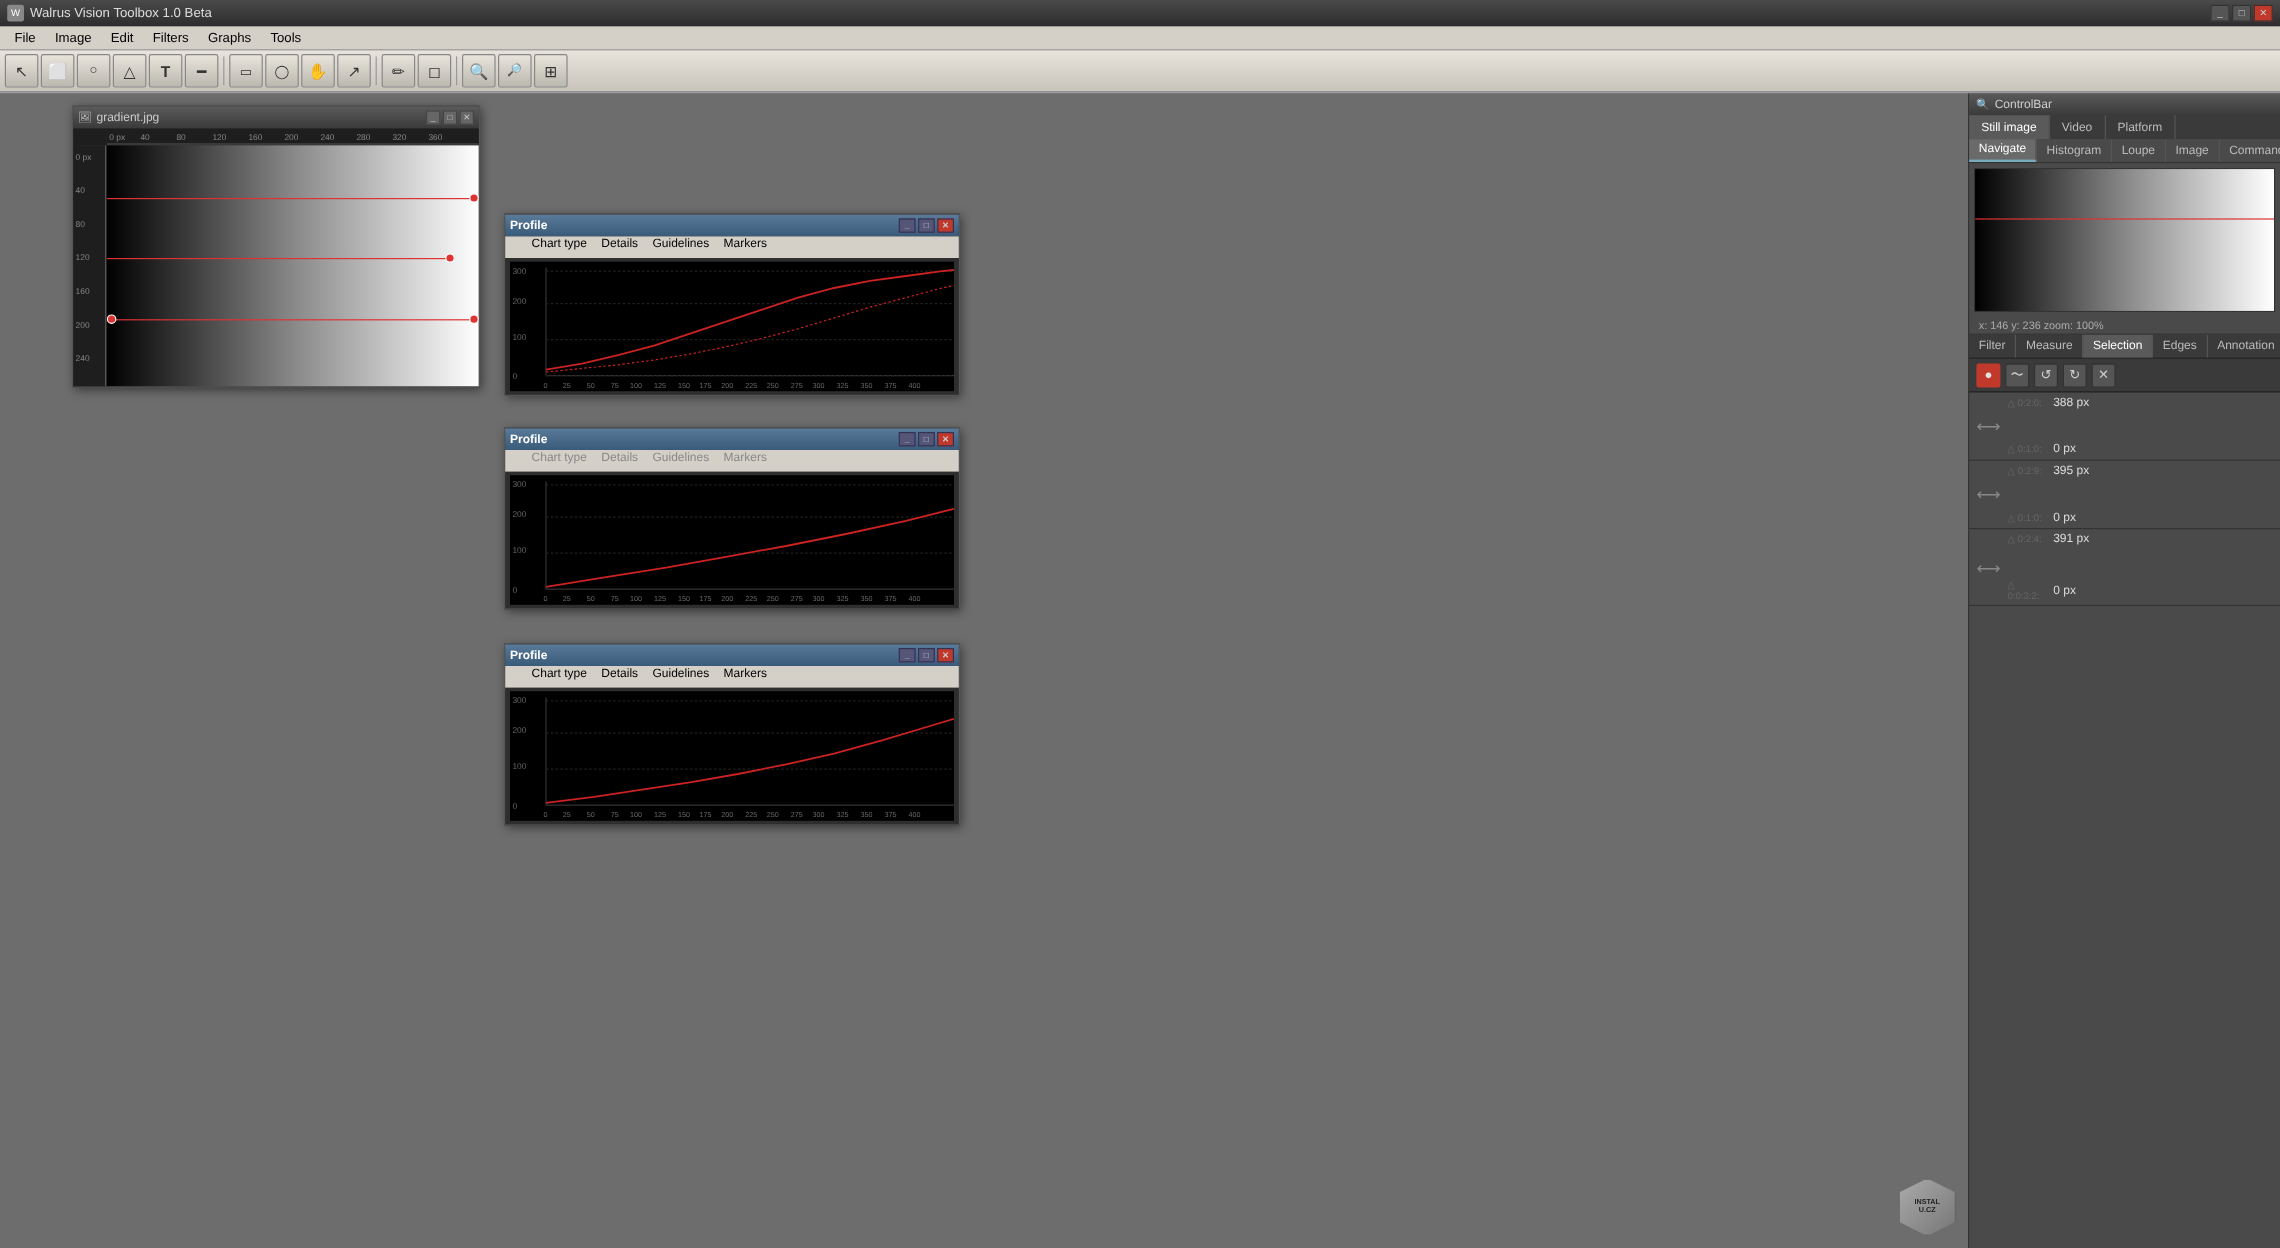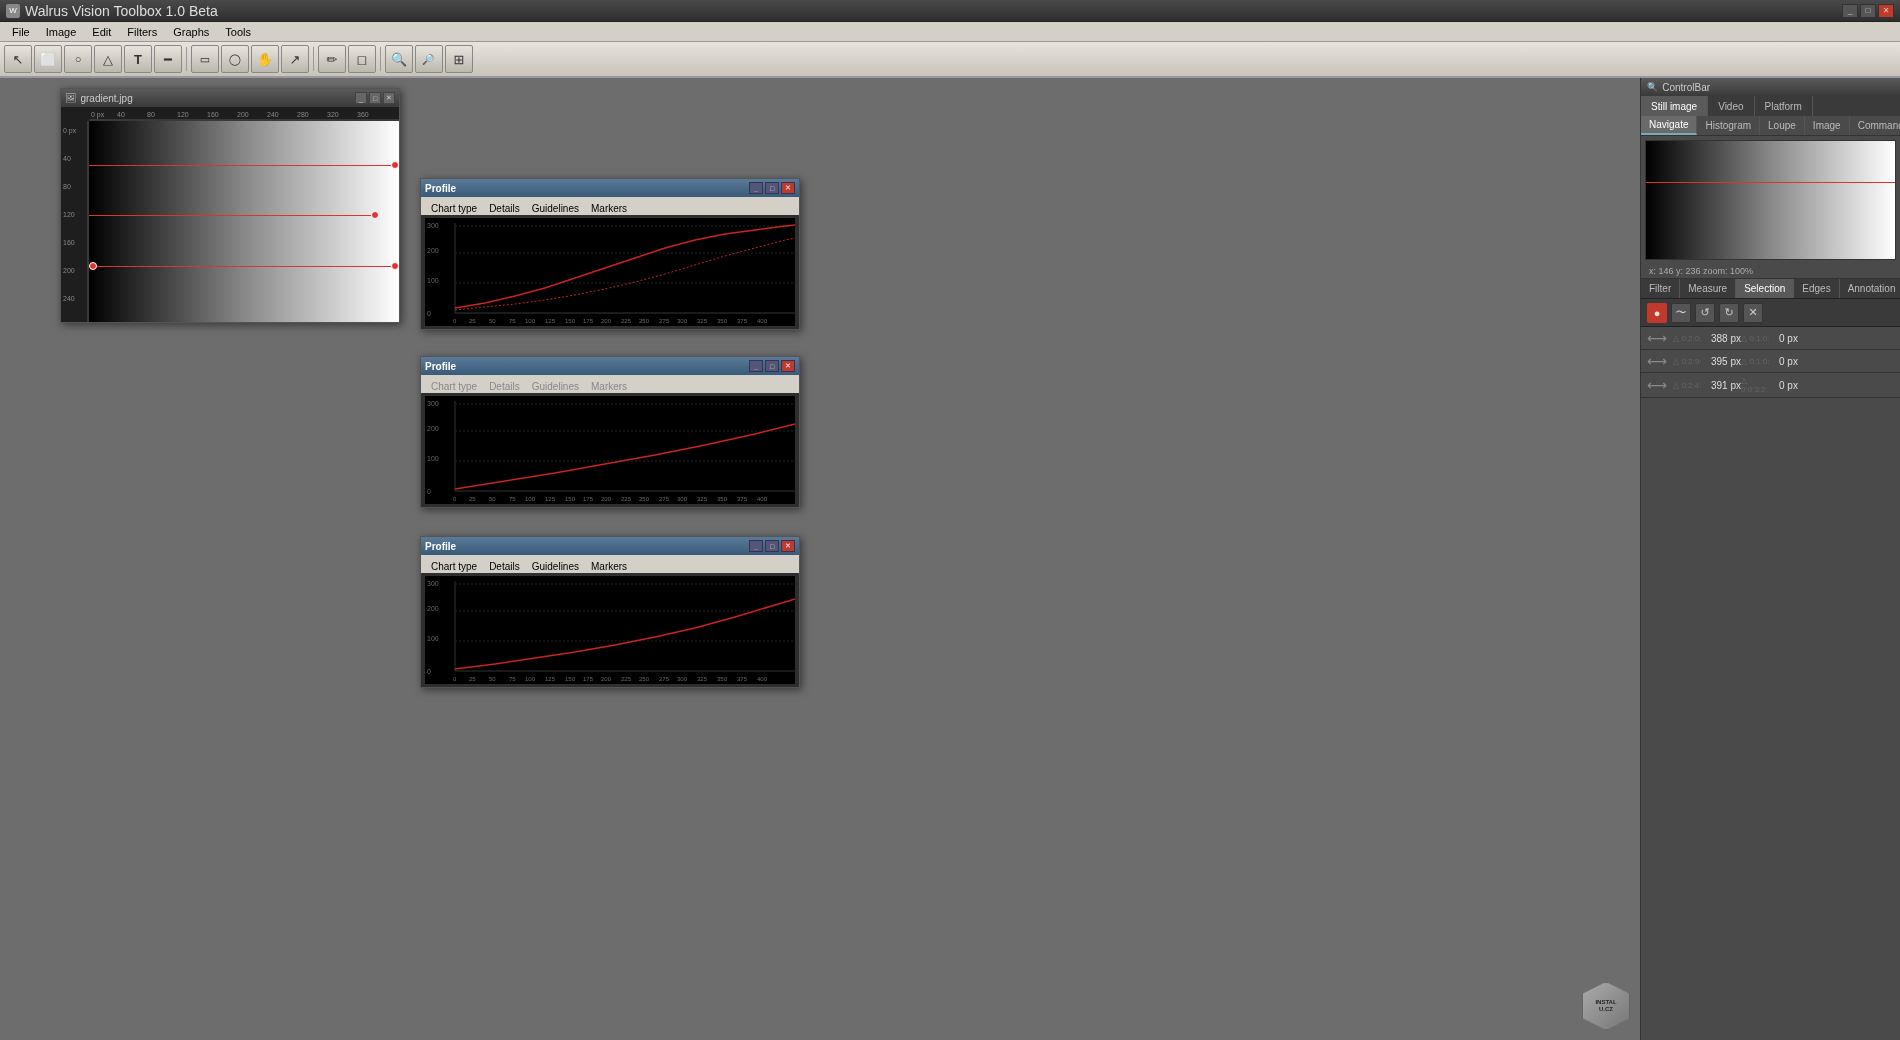--- a/index.html
+++ b/index.html
@@ -26,21 +26,21 @@
     #titlebar .app-icon {
       width: 14px; height: 14px;
       background: #888;
       border-radius: 2px;
       margin-right: 5px;
       display: inline-flex; align-items: center; justify-content: center;
       font-size: 8px; color: #fff;
     }
     #titlebar .title-text {
       color: #ddd;
-      font-size: 14px;
+      font-size: 11px;
     }
     #titlebar .win-controls {
       margin-left: auto;
       display: flex; gap: 2px;
     }
     #titlebar .win-btn {
       width: 16px; height: 14px;
       background: #555;
       border: 1px solid #333;
       cursor: pointer;
@@ -177,22 +177,22 @@
       border: 1px solid #335;
       cursor: pointer; font-size: 7px; color: #ccc;
       display: flex; align-items: center; justify-content: center;
     }
     .profile-window .ctrl-btn.close-btn { background: #c0392b; }
 
     .profile-menubar {
       height: 18px;
       background: #d4d0c8;
       display: flex;
-      align-items: flex-end;
-      padding: 0 4px;
+      align-items: flex-start;
+      padding: 0 16px;
     }
     .profile-menubar .pmenu {
       padding: 1px 6px;
       font-size: 10px;
       color: #000;
       cursor: pointer;
     }
 
     
     #right-panel {
@@ -317,21 +317,23 @@
       border-bottom: 1px solid #333;
       gap: 6px;
     }
     .measure-icon {
       font-size: 14px;
       color: #888;
       width: 20px;
     }
     .measure-values {
       display: flex;
+      flex-direction: column;
       flex: 1;
+      gap: 28px;
     }
     .measure-sub {
       display: flex;
       gap: 8px;
       align-items: center;
     }
     .measure-label {
       font-size: 8px;
       color: #666;
       width: 30px;

